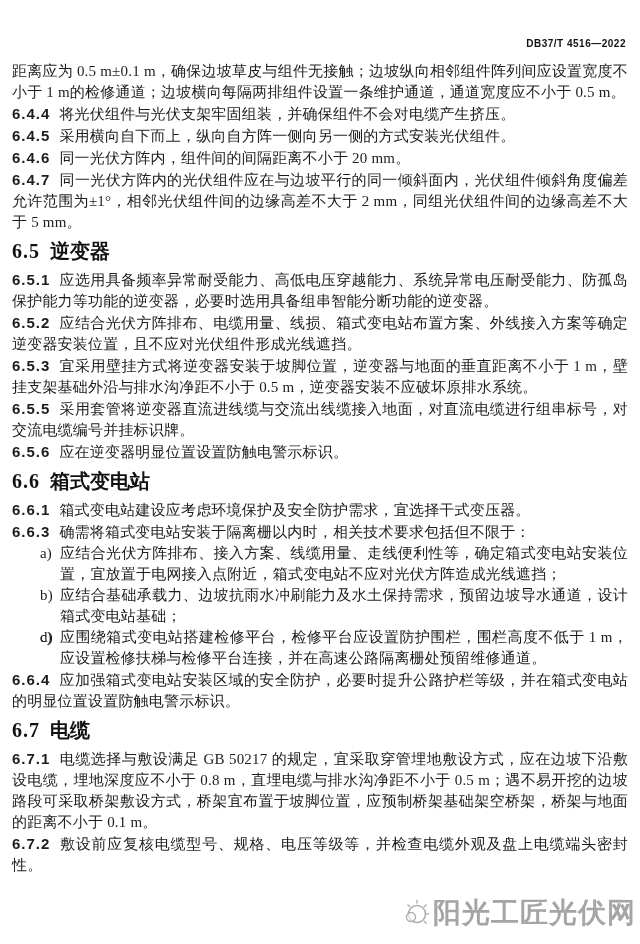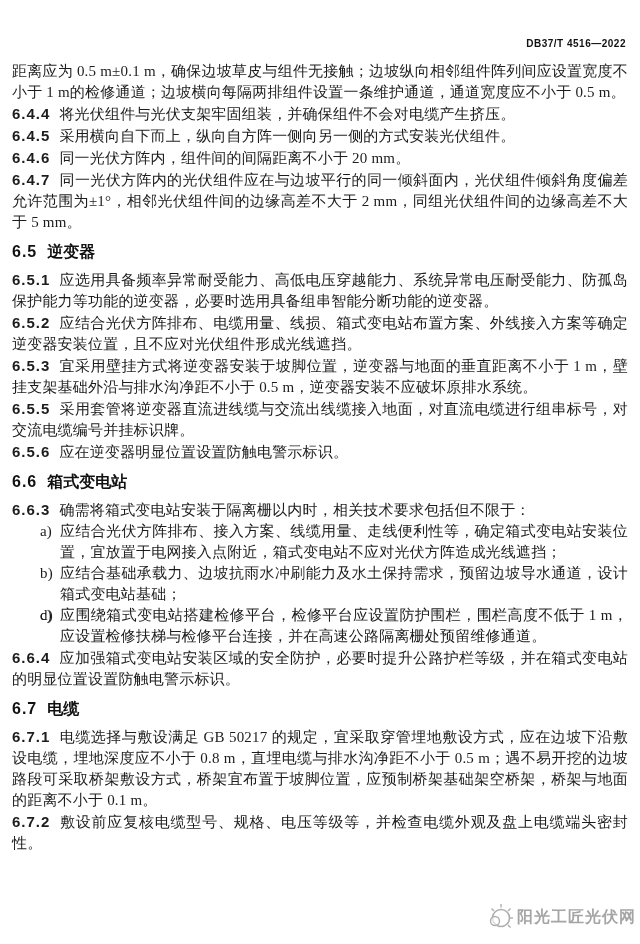--- a/index.html
+++ b/index.html
@@ -36,23 +36,23 @@
     letter-spacing: 0.2px;
   }
   .clause-num {
     font-family: "Liberation Sans", "DejaVu Sans", sans-serif;
     font-weight: 700;
     letter-spacing: 1px;
     margin-right: 9px;
     white-space: nowrap;
   }
   h2.sec-heading {
-    font-family: Liberation Sans, sans-serif;
+    font-family: Liberation Serif, serif;
     font-weight: 700;
-    font-size: 16px;
+    font-size: 20px;
     line-height: 21px;
     margin: 8px 0 7px 0;
     color: #111;
   }
   h2.sec-heading .sec-num { letter-spacing: 1px; margin-right: 10px; }
   .hang-list { margin: 0; }
   .hang-item {
     position: relative;
     padding-left: 48px;
     text-align: justify;
@@ -64,21 +64,21 @@
     font-family: "Liberation Serif", serif;
   }
   .watermark {
     position: absolute;
     right: 4px; bottom: 12px;
     display: flex;
     align-items: center;
     gap: 2px;
     color: #8f8f8f;
     opacity: 0.8;
-    font-size: 16px;
+    font-size: 28px;
     font-weight: 700;
     letter-spacing: 1px;
     white-space: nowrap;
     font-family: "Liberation Serif", serif;
   }
   .watermark svg { display: block; }
 </style>
 </head>
 <body>
 
@@ -98,20 +98,21 @@
     <h2 class="sec-heading"><span class="sec-num">6.5</span><span>逆变器</span></h2>
 
     <p class="para"><span class="clause-num">6.5.1</span><span>应选用具备频率异常耐受能力、高低电压穿越能力、系统异常电压耐受能力、防孤岛保护能力等功能的逆变器，必要时选用具备组串智能分断功能的逆变器。</span></p>
     <p class="para"><span class="clause-num">6.5.2</span><span>应结合光伏方阵排布、电缆用量、线损、箱式变电站布置方案、外线接入方案等确定逆变器安装位置，且不应对光伏组件形成光线遮挡。</span></p>
     <p class="para"><span class="clause-num">6.5.3</span><span>宜采用壁挂方式将逆变器安装于坡脚位置，逆变器与地面的垂直距离不小于 1 m，壁挂支架基础外沿与排水沟净距不小于 0.5 m，逆变器安装不应破坏原排水系统。</span></p>
     <p class="para"><span class="clause-num">6.5.5</span><span>采用套管将逆变器直流进线缆与交流出线缆接入地面，对直流电缆进行组串标号，对交流电缆编号并挂标识牌。</span></p>
     <p class="para"><span class="clause-num">6.5.6</span><span>应在逆变器明显位置设置防触电警示标识。</span></p>
 
     <h2 class="sec-heading"><span class="sec-num">6.6</span><span>箱式变电站</span></h2>
 
+    <p class="para"><span class="clause-num">6.6.1</span><span>箱式变电站建设应考虑环境保护及安全防护需求，宜选择干式变压器。</span></p>
     <p class="para"><span class="clause-num">6.6.3</span><span>确需将箱式变电站安装于隔离栅以内时，相关技术要求包括但不限于：</span></p>
 
     <div class="hang-list">
       <div class="hang-item"><span class="marker">a)</span><span>应结合光伏方阵排布、接入方案、线缆用量、走线便利性等，确定箱式变电站安装位置，宜放置于电网接入点附近，箱式变电站不应对光伏方阵造成光线遮挡；</span></div>
       <div class="hang-item"><span class="marker">b)</span><span>应结合基础承载力、边坡抗雨水冲刷能力及水土保持需求，预留边坡导水通道，设计箱式变电站基础；</span></div>
       <div class="hang-item"><span class="marker">c)</span></div>
       <div class="hang-item"><span class="marker">d)</span><span>应围绕箱式变电站搭建检修平台，检修平台应设置防护围栏，围栏高度不低于 1 m，应设置检修扶梯与检修平台连接，并在高速公路隔离栅处预留维修通道。</span></div>
     </div>
 
     <p class="para"><span class="clause-num">6.6.4</span><span>应加强箱式变电站安装区域的安全防护，必要时提升公路护栏等级，并在箱式变电站的明显位置设置防触电警示标识。</span></p>

